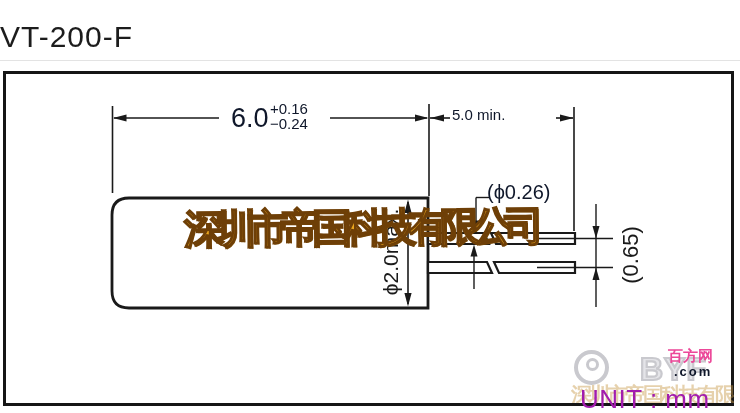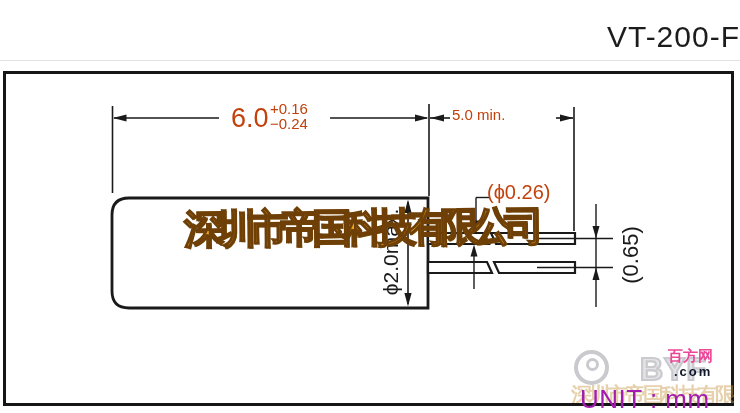--- a/index.html
+++ b/index.html
@@ -9,40 +9,40 @@
     width: 740px;
     height: 413px;
     background: #ffffff;
     overflow: hidden;
     font-family: "Liberation Sans", "DejaVu Sans", sans-serif;
     color: #1a1a1a;
   }
   .title {
     position: absolute;
     left: 0; top: 20px; width: 740px;
-    text-align: right;
+    text-align: left;
     font-size: 30px;
     letter-spacing: 1px;
     color: #1c1c1c;
     z-index: 2;
   }
   .separator {
     position: absolute;
     left: 0; top: 60px; width: 740px; height: 1px;
     background: #e3e3e3;
     z-index: 1;
   }
   .frame {
     position: absolute;
     left: 3px; top: 71px; width: 731px; height: 335px;
     border: 3px solid #161616;
     z-index: 1;
   }
   .drawing-svg { position: absolute; left: 0; top: 0; z-index: 3; }
-  .lbl { position: absolute; z-index: 4; white-space: nowrap; color: #c2410c; }
+  .lbl { position: absolute; z-index: 4; white-space: nowrap; color: #0f172a; }
   .lbl-dim-length   { left: 231px; top: 103px; font-size: 27px; }
   .lbl-tol          { left: 270px; top: 101px; font-size: 15px; line-height: 15px; }
   .lbl-tol div      { height: 15px; }
   .lbl-lead-length  { left: 452px; top: 106px; font-size: 15px; }
   .lbl-lead-dia     { left: 487px; top: 181px; font-size: 20px; }
   .lbl-rot {
     position: absolute; z-index: 4;
     text-align: center; white-space: nowrap; color: #1a1a1a;
   }
   .lbl-body-dia {

